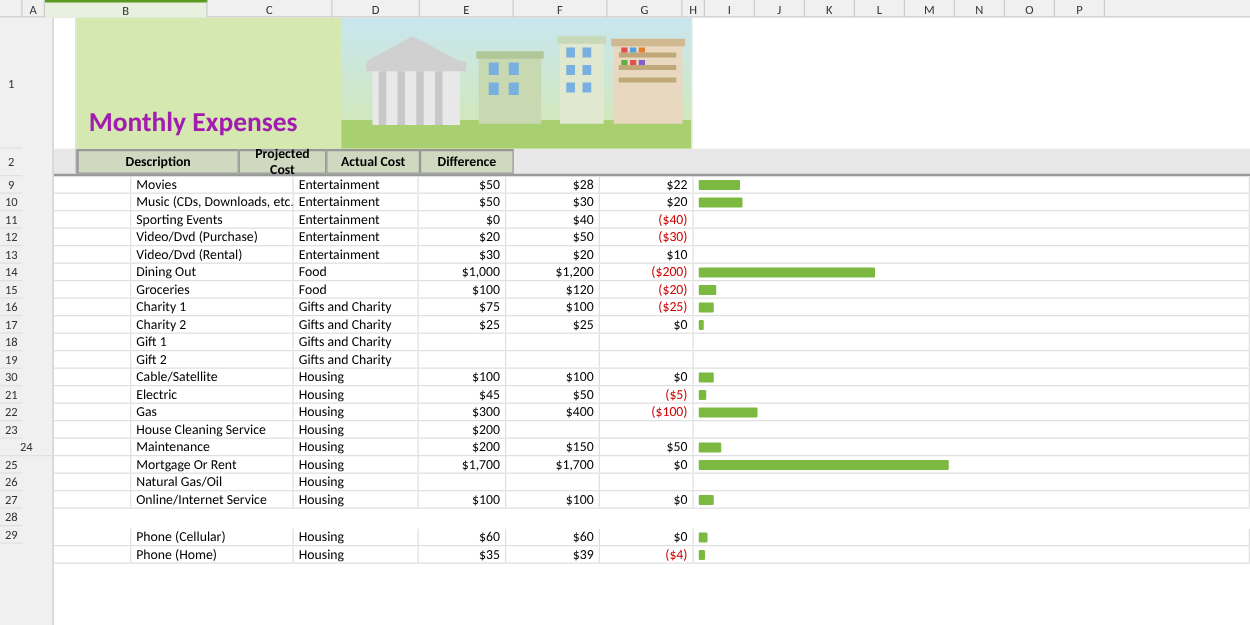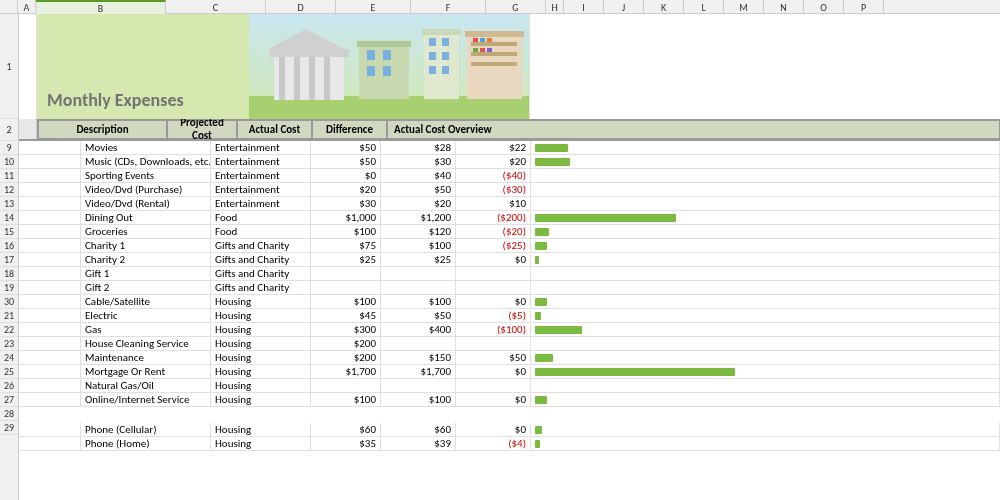--- a/index.html
+++ b/index.html
@@ -80,23 +80,23 @@
       flex-shrink: 0;
     }
     .banner-content {
       display: flex;
       align-items: flex-end;
       height: 100%;
       padding-left: 10px;
       padding-bottom: 8px;
     }
     .banner-title {
-      font-size: 18px;
+      font-size: 22px;
       font-weight: bold;
-      color: #737373;
+      color: #a21caf;
       z-index: 2;
       position: relative;
     }
 
     .header-row {
       display: flex;
       flex-direction: row;
       background: #e8e8e8;
       font-weight: bold;
       border-bottom: 2px solid #999;
@@ -198,21 +198,21 @@
       <div class="row-number-cell" style="width:18px; height:14px;">14</div>
       <div class="row-number-cell" style="width:18px; height:14px;">15</div>
       <div class="row-number-cell" style="width:18px; height:14px;">16</div>
       <div class="row-number-cell" style="width:18px; height:14px;">17</div>
       <div class="row-number-cell" style="width:18px; height:14px;">18</div>
       <div class="row-number-cell" style="width:18px; height:14px;">19</div>
       <div class="row-number-cell" style="width:18px; height:14px;">30</div>
       <div class="row-number-cell" style="width:18px; height:14px;">21</div>
       <div class="row-number-cell" style="width:18px; height:14px;">22</div>
       <div class="row-number-cell" style="width:18px; height:14px;">23</div>
-      <div class="row-number-cell" style="width:18px; height:14px;">24</div>
+      <div class="row-number-cell" style="width:42px; height:14px;">24</div>
       <div class="row-number-cell" style="width:18px; height:14px;">25</div>
       <div class="row-number-cell" style="width:18px; height:14px;">26</div>
       <div class="row-number-cell" style="width:18px; height:14px;">27</div>
       <div class="row-number-cell" style="width:18px; height:14px;">28</div>
       <div class="row-number-cell" style="width:18px; height:14px;">29</div>
     </div>
 
     <div class="data-area">
 
       <div style="display:flex; flex-direction:row; height:105px;">
@@ -301,21 +301,20 @@
 
       <div class="header-row header-row-h" style="display:flex; flex-direction:row;">
         <div style="width:18px; border-right:1px solid #ccc;"></div>
         <div class="header-cell cell-description" style="background:#d0d8c0; border:1px solid #999; border-left:2px solid #999; border-top:2px solid #999;">Description</div>
         <div class="header-cell cell-projected" style="background:#d0d8c0; border:1px solid #999; border-top:2px solid #999; flex-direction:column; line-height:1.1;">
           <span>Projected</span>
           <span>Cost</span>
         </div>
         <div class="header-cell cell-actual" style="background:#d0d8c0; border:1px solid #999; border-top:2px solid #999;">Actual Cost</div>
         <div class="header-cell cell-difference" style="background:#d0d8c0; border:1px solid #999; border-top:2px solid #999;">Difference</div>
-        <div class="header-cell" style="flex:1; background:#d0d8c0; border:1px solid #999; border-top:2px solid #999; justify-content:flex-start; padding-left:6px;">Actual Cost Overview</div>
       </div>
 
       <div id="data-rows-container">
           <div class="data-row data-row-h" style="display: flex; flex-direction: row;">
     <div style="width:18px; border-right:1px solid #e0e0e0;"></div>
     <div class="cell cell-description">Movies</div>
     <div class="cell cell-category">Entertainment</div>
     <div class="cell cell-projected" style="justify-content:flex-end;">$50</div>
     <div class="cell cell-actual" style="justify-content:flex-end;">$28</div>
     <div class="cell cell-difference" style="justify-content:flex-end; color:#000;">$22</div>

